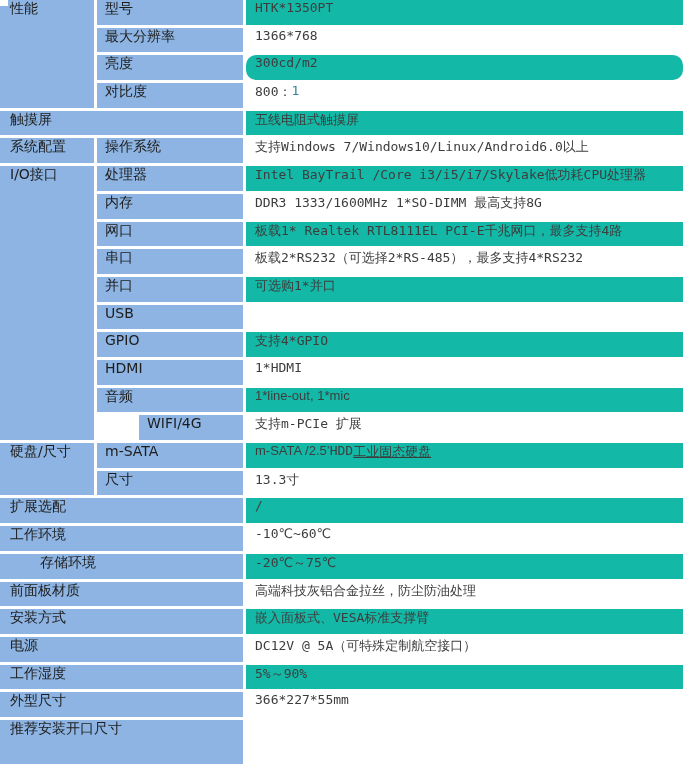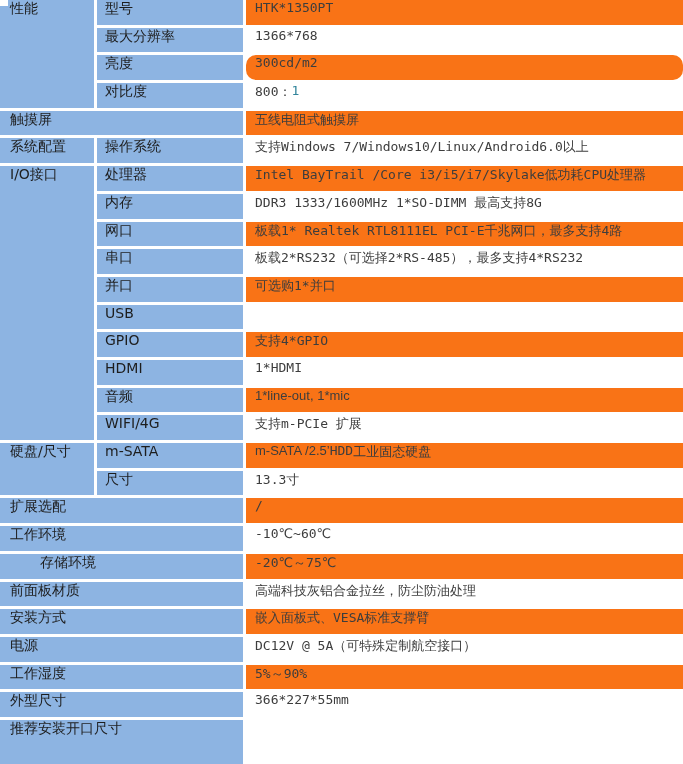--- a/index.html
+++ b/index.html
@@ -28,24 +28,24 @@
     font-size:14px;
   }
   .cat{padding-left:10px;}
   .item{padding-left:8px;}
   .val{
     padding-left:9px;
     font-size:13px;
     color:#3d3d3d;
     font-family:"DejaVu Sans Mono","DejaVu Sans",monospace;
   }
-  .gray{background:#f97316;}
+  .gray{background:#14b8a6;}
   .white{background:#ffffff;}
   .accent{color:#31849b;}
-  .underline{}
+  .underline{text-decoration:underline;}
   .alt{font-family:"Liberation Sans","DejaVu Sans",sans-serif;}
   .notch{
     position:absolute;left:0;top:0;
     width:8px;height:6px;background:#ffffff;z-index:2;
   }
 </style>
 </head>
 <body>
 
 <div class="screen">
@@ -170,21 +170,21 @@
       </div>
       <div class="cell val white" style="grid-area: 14 / 3;">
         <span>1*HDMI</span>
       </div>
       <div class="cell blue item" style="grid-area: 15 / 2;">
         <span>音频</span>
       </div>
       <div class="cell val gray" style="grid-area: 15 / 3;">
         <span class="alt">1*line-out, 1*mic</span>
       </div>
-      <div class="cell blue item" style="grid-area: 16 / 2;">
+      <div class="cell blue item" style="grid-area: 16 / 2; margin-left: 42px;">
         <span>WIFI/4G</span>
       </div>
       <div class="cell val white" style="grid-area: 16 / 3;">
         <span>支持m-PCIe 扩展</span>
       </div>
       <div class="cell blue item" style="grid-area: 17 / 2;">
         <span>m-SATA</span>
       </div>
       <div class="cell val gray" style="grid-area: 17 / 3;">
         <span class="alt">m-SATA /2.5’</span>

